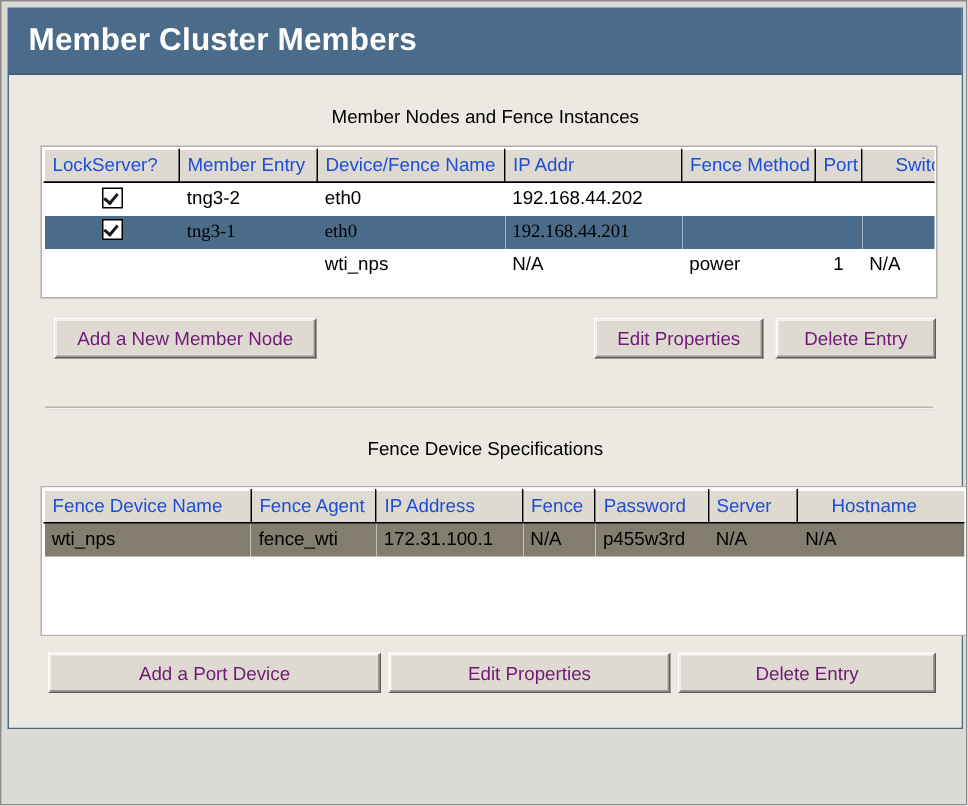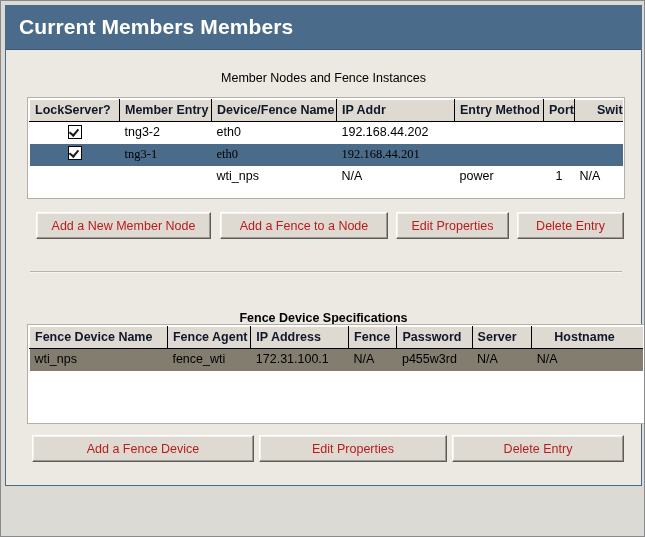--- a/index.html
+++ b/index.html
@@ -82,24 +82,24 @@
     border-collapse: collapse;
     width: 100%;
     table-layout: fixed;
     font-size: 12.5px;
   }
   table.grid thead th {
     background: #dedad2;
     border-right: 1px solid #000000;
     border-bottom: 1px solid #000000;
     border-top: 1px solid #ffffff;
-    font-weight: bold;
+    font-weight: normal;
     text-align: left;
     padding: 3px 5px 4px 5px;
-    color: #0f172a;
+    color: #1d4ed8;
     height: 19px;
     box-sizing: border-box;
     white-space: nowrap;
     overflow: hidden;
   }
   table.grid thead th:first-child {
     border-left: 1px solid #ffffff;
   }
   table.grid thead th:last-child {
     border-right: none;
@@ -152,21 +152,21 @@
     position: absolute;
     box-sizing: border-box;
     background: #dedad2;
     border: 1px solid #000000;
     border-top-color: #ffffff;
     border-left-color: #ffffff;
     border-right-color: #5c5c5c;
     border-bottom-color: #5c5c5c;
     box-shadow: inset -1px -1px 0 #9c988f, inset 1px 1px 0 #f4f2ee;
     font-size: 12.5px;
-    color: #b91c1c;
+    color: #701a75;
     font-family: "Liberation Sans", sans-serif;
     display: flex;
     align-items: center;
     justify-content: center;
     cursor: default;
     padding: 0;
   }
 
   .sep {
     position: absolute;
@@ -185,21 +185,21 @@
     background: #dcdad5;
   }
 </style>
 </head>
 <body>
 
 <div class="window">
   <div class="frame">
 
     <div class="titlebar">
-      <div class="title">Current Members Members</div>
+      <div class="title">Member Cluster Members</div>
     </div>
 
     <div class="content">
 
       <div class="section-title" style="position:absolute; left:0; right:0; top:21px;">Member Nodes and Fence Instances</div>
 
       <div class="table-wrap" style="left:22px; top:48px; width:596px; height:100px;">
         <table class="grid">
           <colgroup>
             <col style="width:90px">
@@ -209,21 +209,21 @@
             <col style="width:89px">
             <col style="width:31px">
             <col style="width:51px">
           </colgroup>
           <thead>
             <tr>
               <th>LockServer?</th>
               <th>Member Entry</th>
               <th>Device/Fence Name</th>
               <th>IP Addr</th>
-              <th>Entry Method</th>
+              <th>Fence Method</th>
               <th>Port</th>
               <th>Switch</th>
             </tr>
           </thead>
           <tbody>
             <tr>
               <td class="c-center">
                 <span class="cbox"></span>
               </td>
               <td>tng3-2</td>
@@ -251,27 +251,26 @@
               <td>N/A</td>
               <td>power</td>
               <td class="c-center">1</td>
               <td>N/A</td>
             </tr>
           </tbody>
         </table>
       </div>
 
       <button class="btn" style="left:30px; top:162px; width:175px; height:27px;">Add a New Member Node</button>
-      <button class="btn" style="left:214px; top:162px; width:168px; height:27px;">Add a Fence to a Node</button>
       <button class="btn" style="left:390px; top:162px; width:113px; height:27px;">Edit Properties</button>
       <button class="btn" style="left:511px; top:162px; width:107px; height:27px;">Delete Entry</button>
 
       <div class="sep" style="left:24px; top:221px; width:592px;"></div>
 
-      <div class="section-title" style="position:absolute; left:0; right:0; top:261px;font-weight:bold;">Fence Device Specifications</div>
+      <div class="section-title" style="position:absolute; left:0; right:0; top:242px;">Fence Device Specifications</div>
 
       <div class="table-wrap" style="left:22px; top:275px; width:616px; height:98px;">
         <table class="grid">
           <colgroup>
             <col style="width:134px">
             <col style="width:81px">
             <col style="width:95px">
             <col style="width:47px">
             <col style="width:73px">
             <col style="width:58px">
@@ -295,21 +294,21 @@
               <td class="c-right">172.31.100.1</td>
               <td>N/A</td>
               <td>p455w3rd</td>
               <td>N/A</td>
               <td>N/A</td>
             </tr>
           </tbody>
         </table>
       </div>
 
-      <button class="btn" style="left:26px; top:385px; width:222px; height:27px;">Add a Fence Device</button>
+      <button class="btn" style="left:26px; top:385px; width:222px; height:27px;">Add a Port Device</button>
       <button class="btn" style="left:253px; top:385px; width:188px; height:27px;">Edit Properties</button>
       <button class="btn" style="left:446px; top:385px; width:172px; height:27px;">Delete Entry</button>
 
     </div>
   </div>
 
   <div class="actionbar">
 
     
 

